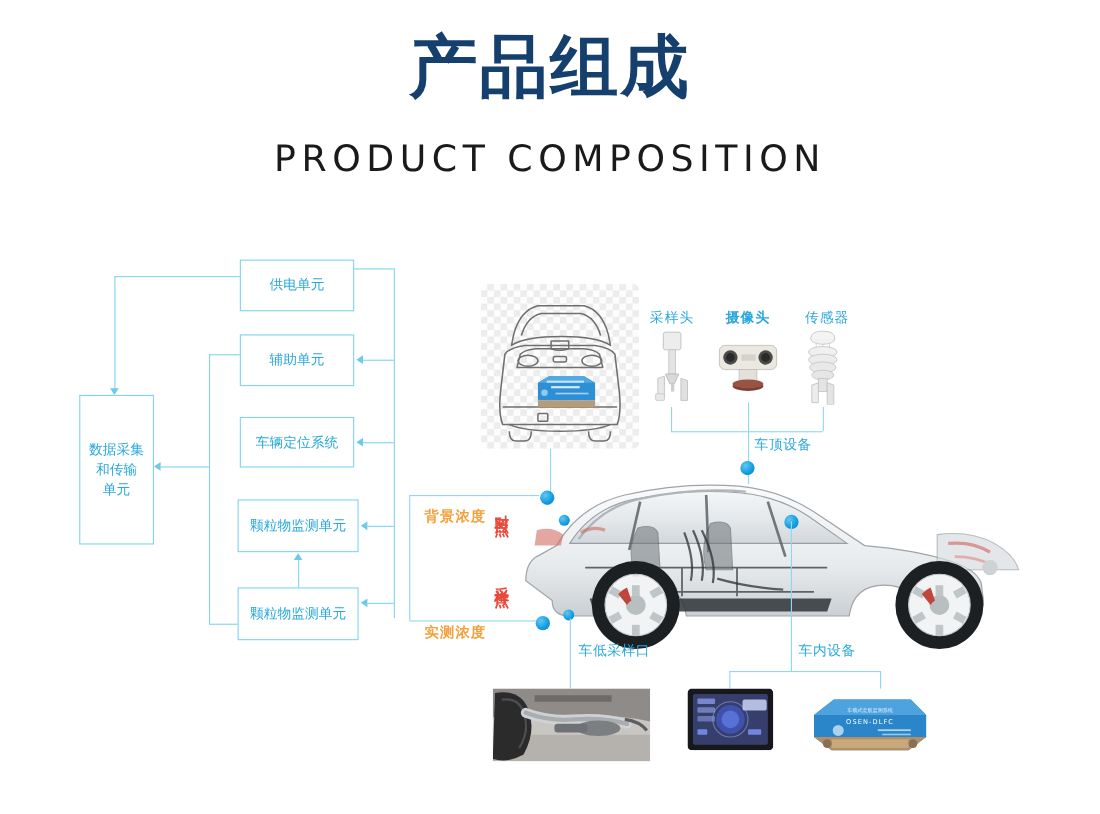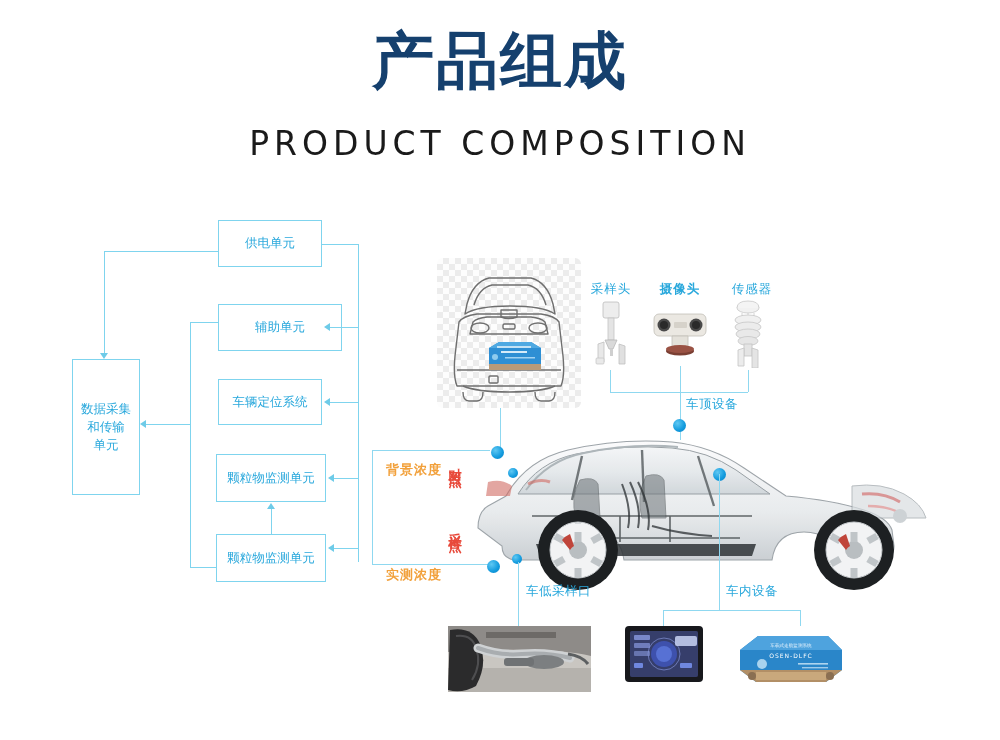--- a/index.html
+++ b/index.html
@@ -101,25 +101,25 @@
 
   <div class="title-cn">产品组成</div>
   <div class="title-en">PRODUCT COMPOSITION</div>
 
   <div class="fc-box" style="left:72px; top:359px; width:68px; height:136px;">
     <span style="white-space:pre-line;">数据采集
 和传输
 单元</span>
   </div>
 
-  <div class="fc-box" style="left:218px; top:220px; width:104px; height:47px;">
+  <div class="fc-box" style="left:218px; top:236px; width:104px; height:47px;">
     <span>供电单元</span>
   </div>
 
-  <div class="fc-box" style="left:218px; top:304px; width:124px; height:47px;">
+  <div class="fc-box" style="left:218px; top:304px; width:104px; height:47px;">
     <span>辅助单元</span>
   </div>
 
   <div class="fc-box" style="left:218px; top:379px; width:104px; height:46px;">
     <span>车辆定位系统</span>
   </div>
 
   <div class="fc-box" style="left:216px; top:454px; width:110px; height:48px;">
     <span>颗粒物监测单元</span>
   </div>

